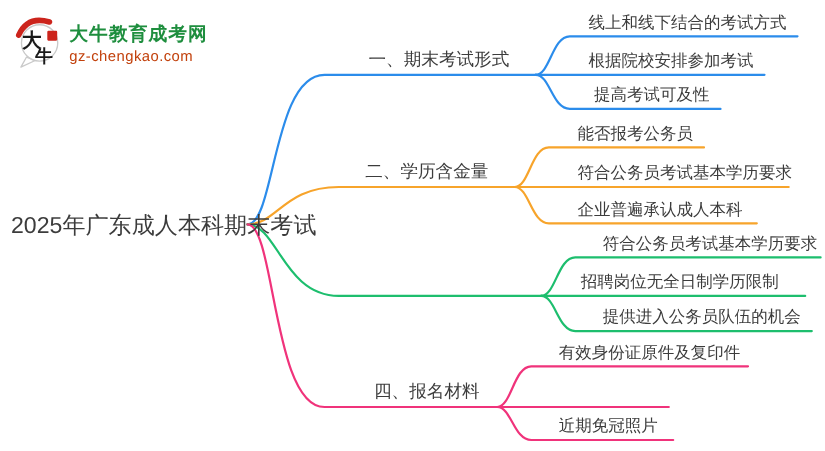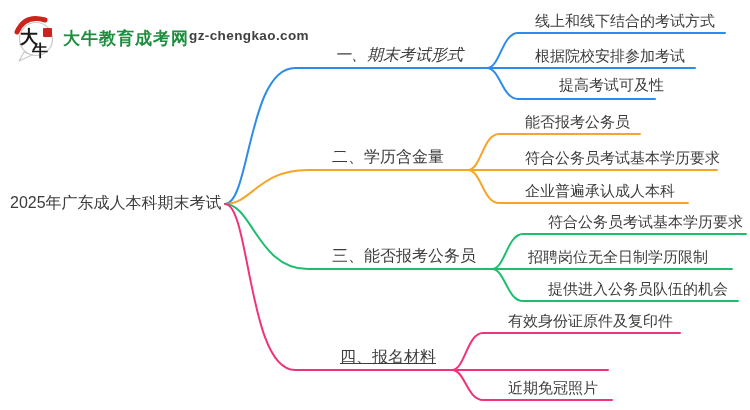--- a/index.html
+++ b/index.html
@@ -2,29 +2,29 @@
 <html><head>
 <meta charset="utf-8">
 <style>
   html,body{margin:0;padding:0;background:#fff;}
   body{width:750px;height:410px;overflow:hidden;
        font-family:"Liberation Sans","DejaVu Sans",sans-serif;}
   #stage{position:relative;width:750px;height:410px;background:#fff;}
   #wires{position:absolute;left:0;top:0;width:750px;height:410px;}
 
   .node{position:absolute;white-space:nowrap;color:#3c3c3c;line-height:1.25;}
-  .root-title{font-size:16px;letter-spacing:0;}
+  .root-title{font-size:21px;letter-spacing:0;}
   .branch-label{font-size:16px;}
   .leaf{font-size:15px;}
 
   
   .logo{position:absolute;left:12px;top:12px;display:flex;align-items:center;gap:5px;cursor:pointer;}
-  .logo-text{display:flex;flex-direction:row;justify-content:center;}
+  .logo-text{display:flex;flex-direction:column;justify-content:center;}
   .logo-name{font-size:17px;font-weight:bold;color:#1e8e3e;letter-spacing:1px;}
-  .logo-domain{font-size:13.5px;font-weight:bold;color:#404040;letter-spacing:0.4px;margin-top:1px;}
+  .logo-domain{font-size:13.5px;font-weight:normal;color:#c2410c;letter-spacing:0.4px;margin-top:1px;}
 </style>
 </head>
 <body>
 
 <div id="stage">
 
   <svg id="wires" viewBox="0 0 750 410">
     <g fill="none" stroke-width="2" stroke-linecap="round" stroke="#2b8ceb">
       <path d="M 225 204 C 250 204 248 68 295 68 L 487 68"></path>
       <path d="M 487 68 C 500 68 502 33 518 33 L 725 33"></path>
@@ -61,28 +61,27 @@
       <text x="20" y="44" font-size="16" font-weight="bold" fill="#1a1a1a">牛</text>
     </svg>
     <div class="logo-text">
       <div class="logo-name">大牛教育成考网</div>
       <div class="logo-domain">gz-chengkao.com</div>
     </div>
   </div>
 
   <div class="node root-title" style="left:10px;top:193px;">2025年广东成人本科期末考试</div>
 
-  <div class="node branch-label" style="left:335px;top:45px;font-style:italic;">一、期末考试形式</div>
+  <div class="node branch-label" style="left:335px;top:45px;">一、期末考试形式</div>
   <div class="node branch-label" style="left:332px;top:147px;">二、学历含金量</div>
-  <div class="node branch-label" style="left:332px;top:246px;">三、能否报考公务员</div>
-  <div class="node branch-label" style="left:340px;top:347px;text-decoration:underline;">四、报名材料</div>
+  <div class="node branch-label" style="left:340px;top:347px;">四、报名材料</div>
 
   <div class="node leaf" style="left:535px;top:47px;">根据院校安排参加考试</div>
   <div class="node leaf" style="left:535px;top:12px;">线上和线下结合的考试方式</div>
-  <div class="node leaf" style="left:559px;top:78px;font-family:Liberation Mono, monospace;">提高考试可及性</div>
+  <div class="node leaf" style="left:540px;top:78px;">提高考试可及性</div>
 
   <div class="node leaf" style="left:525px;top:113px;">能否报考公务员</div>
   <div class="node leaf" style="left:525px;top:149px;">符合公务员考试基本学历要求</div>
   <div class="node leaf" style="left:548px;top:213px;">符合公务员考试基本学历要求</div>
 
   <div class="node leaf" style="left:525px;top:182px;">企业普遍承认成人本科</div>
   <div class="node leaf" style="left:528px;top:248px;">招聘岗位无全日制学历限制</div>
   <div class="node leaf" style="left:548px;top:280px;">提供进入公务员队伍的机会</div>
 
   <div class="node leaf" style="left:508px;top:312px;">有效身份证原件及复印件</div>

